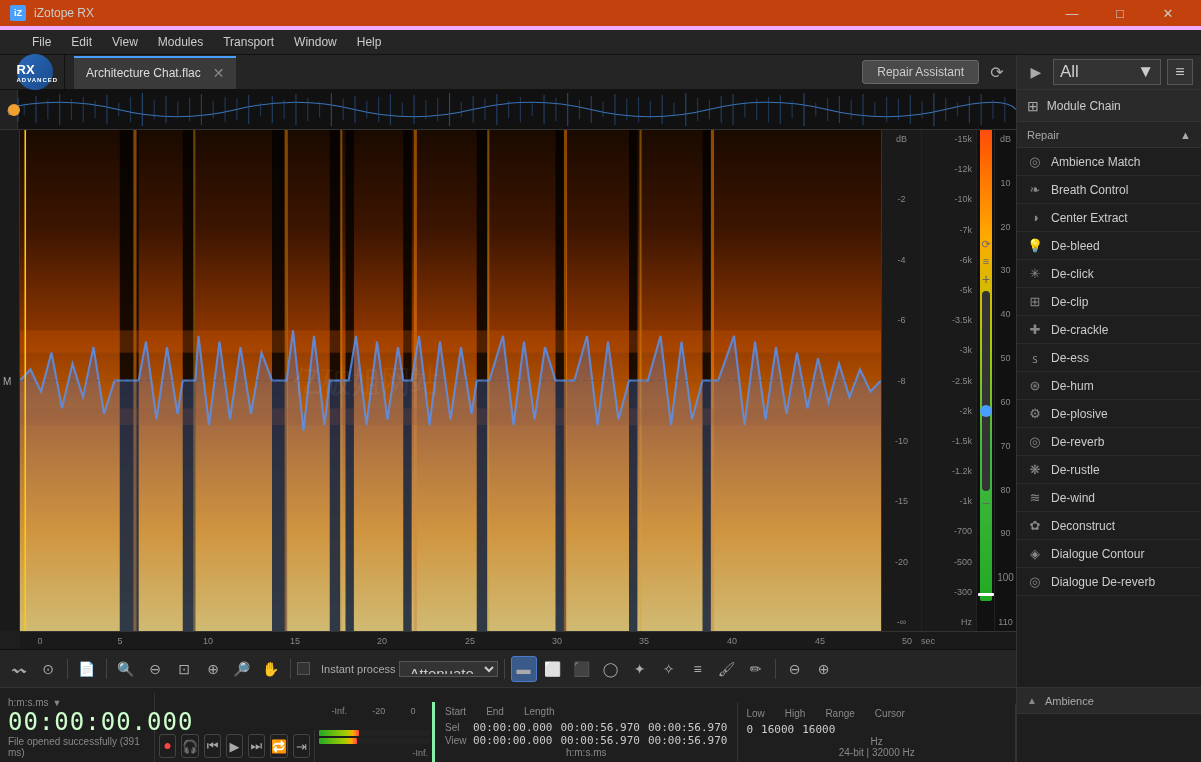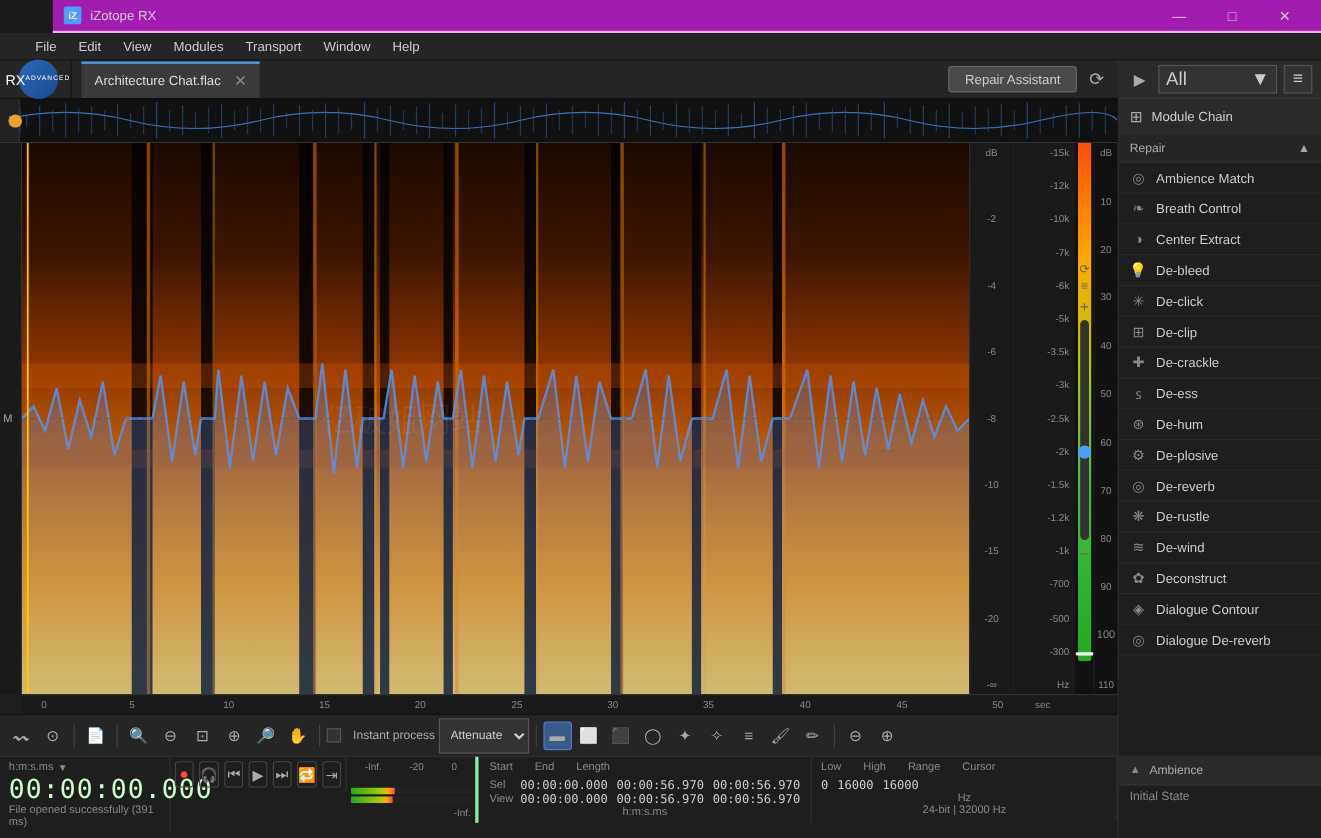--- a/index.html
+++ b/index.html
@@ -9,27 +9,26 @@
       background: #1a1a1a;
       color: #ccc;
       width: 1201px;
       height: 762px;
       overflow: hidden;
     }
 
     
     #titlebar {
       height: 30px;
-      background: #a21caf;
+      background: #c2410c;
       display: flex;
       align-items: center;
       padding: 0 10px;
       justify-content: space-between;
-      border-bottom: 2px solid #f0abfc;
-      margin-left: 48px;
+      border-bottom: 4px solid #f0abfc;
     }
     #titlebar-left {
       display: flex;
       align-items: center;
       gap: 8px;
       font-size: 12px;
       color: #ccc;
     }
     #titlebar-left .app-icon {
       width: 16px; height: 16px;
@@ -97,23 +96,23 @@
       display: flex;
       align-items: center;
       justify-content: center;
       border-right: 1px solid #111;
       margin-right: 5px;
     }
     .logo-rx {
       background: linear-gradient(135deg, #2a6abb, #1a4a8a);
       border-radius: 50%;
       width: 36px; height: 36px;
-      display: flex; align-items: center; justify-content: center;
-      font-size: 10px; font-weight: normal; color: #fff;
-      flex-direction: row;
+      display: flex; align-items: flex-start; justify-content: center;
+      font-size: 10px; font-weight: bold; color: #fff;
+      flex-direction: column;
     }
     .logo-rx .rx-text { font-size: 13px; }
     .logo-rx .adv-text { font-size: 6px; letter-spacing: 1px; }
     .file-tab {
       background: #3a3a3a;
       border-top: 2px solid #4a9eff;
       padding: 0 12px;
       height: 33px;
       display: flex;
       align-items: center;
@@ -329,32 +328,32 @@
       border: 1px solid #555;
       display: flex; align-items: center; justify-content: center;
       margin-right: 3px;
       cursor: pointer;
     }
     .attenuation-select {
       background: #333;
       border: 1px solid #555;
       color: #ccc;
       padding: 2px 6px;
-      font-size: 11px;
-      cursor: pointer;
-      height: 32px;
+      font-size: 15px;
+      cursor: pointer;
+      height: 16px;
     }
 
     
     #transport-bar {
       height: 75px;
       background: #1e1e1e;
       border-top: 1px solid #333;
       display: flex;
-      align-items: flex-start;
+      align-items: flex-end;
     }
     #timecode-section {
       width: 155px;
       border-right: 1px solid #333;
       padding: 4px 8px;
       display: flex;
       flex-direction: column;
       justify-content: space-between;
     }
     .tc-format {
@@ -863,21 +862,21 @@
       <div class="time-tick-item" style="left: 100px;">5</div>
       <div class="time-tick-item" style="left: 188px;">10</div>
       <div class="time-tick-item" style="left: 275px;">15</div>
       <div class="time-tick-item" style="left: 362px;">20</div>
       <div class="time-tick-item" style="left: 450px;">25</div>
       <div class="time-tick-item" style="left: 537px;">30</div>
       <div class="time-tick-item" style="left: 624px;">35</div>
       <div class="time-tick-item" style="left: 712px;">40</div>
       <div class="time-tick-item" style="left: 800px;">45</div>
       <div class="time-tick-item" style="left: 887px;">50</div>
-      <div class="time-tick-item" style="left: 908px; margin-left: 20px;">sec</div>
+      <div class="time-tick-item" style="left: 908px;">sec</div>
     </div>
 
     <div id="toolbar">
       <button class="tb-btn" title="Zoom waveform">〰</button>
       <button class="tb-btn">⊙</button>
       <div class="tb-separator"></div>
       <button class="tb-btn">📄</button>
       <div class="tb-separator"></div>
       <button class="tb-btn">🔍</button>
       <button class="tb-btn">⊖</button>
@@ -1089,17 +1088,16 @@
           <span class="module-icon">◎</span>
           <span>Dialogue De-reverb</span>
         </div>
       </div>
 
     <div id="history-panel">
       <div id="history-header">
         <span class="history-arrow">▲</span>
         <span>Ambience</span>
       </div>
-      <div class="history-item">Initial State</div>
     </div>
   </div>
 
 </div>
 
 </body></html>

